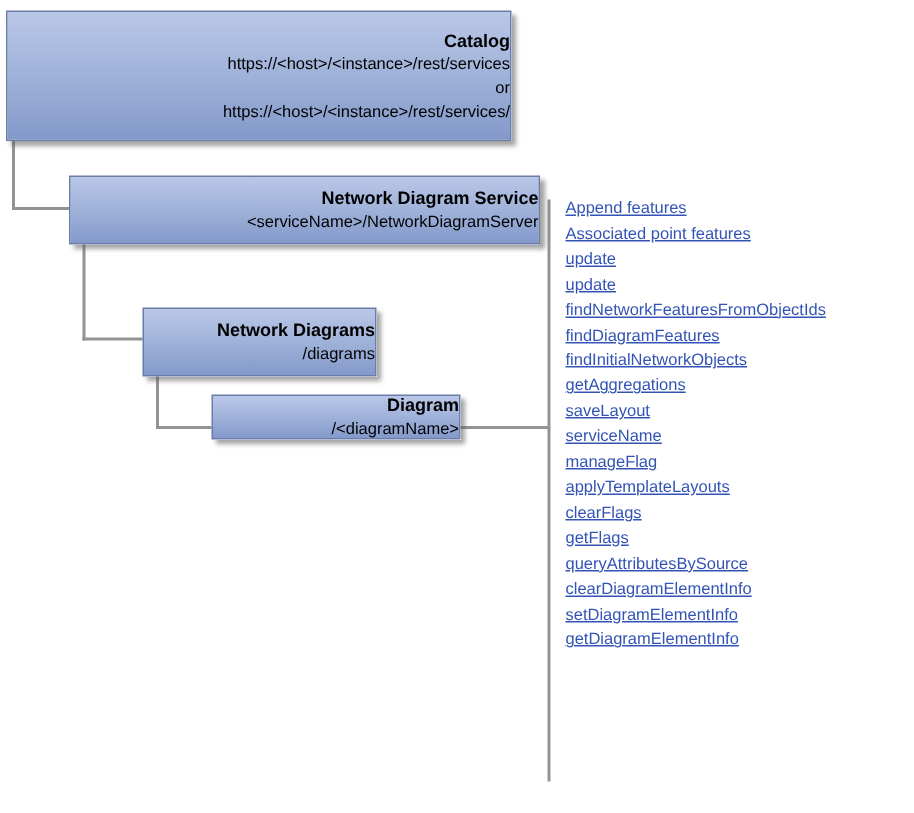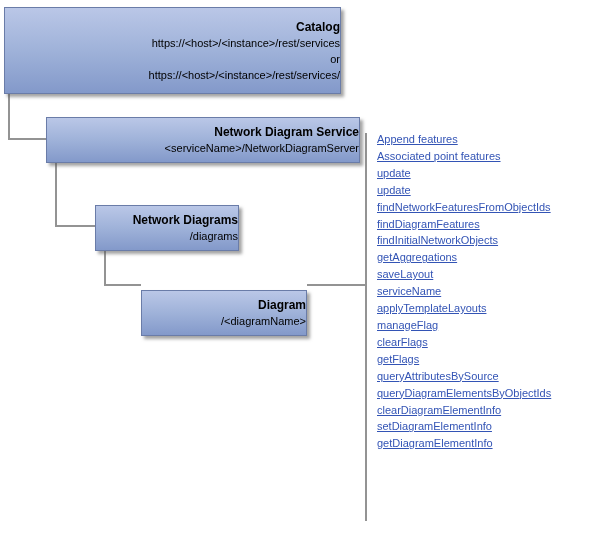--- a/index.html
+++ b/index.html
@@ -80,45 +80,44 @@
     <div class="node-line">https://&lt;host&gt;/&lt;instance&gt;/rest/services</div>
     <div class="node-line">or</div>
     <div class="node-line">https://&lt;host&gt;/&lt;instance&gt;/rest/services/</div>
   </div>
 
   <div class="node" style="left:46px; top:117px; width:314px; height:46px;">
     <div class="node-title">Network Diagram Service</div>
     <div class="node-line">&lt;serviceName&gt;/NetworkDiagramServer</div>
   </div>
 
-  <div class="node" style="left:95px; top:205px; width:144px; height:46px;">
+  <div class="node" style="left:95px; top:205px; width:156px; height:46px;">
     <div class="node-title">Network Diagrams</div>
     <div class="node-line">/diagrams</div>
   </div>
 
-  <div class="node" style="left:141px; top:263px; width:166px; height:46px;margin-top:27px;">
+  <div class="node" style="left:141px; top:263px; width:166px; height:30px;">
     <div class="node-title">Diagram</div>
     <div class="node-line">/&lt;diagramName&gt;</div>
   </div>
 
   <div class="ops">
       <div class="op">Append features</div>
       <div class="op">Associated point features</div>
       <div class="op">update</div>
       <div class="op">update</div>
       <div class="op">findNetworkFeaturesFromObjectIds</div>
       <div class="op">findDiagramFeatures</div>
       <div class="op">findInitialNetworkObjects</div>
       <div class="op">getAggregations</div>
       <div class="op">saveLayout</div>
       <div class="op">serviceName</div>
+      <div class="op">manageFlag</div>
       <div class="op">applyTemplateLayouts</div>
-      <div class="op">manageFlag</div>
       <div class="op">clearFlags</div>
       <div class="op">getFlags</div>
       <div class="op">queryAttributesBySource</div>
-      <div class="op">queryDiagramElementsByObjectIds</div>
       <div class="op">clearDiagramElementInfo</div>
       <div class="op">setDiagramElementInfo</div>
       <div class="op">getDiagramElementInfo</div>
     </div>
 
 </div>
 
 </body></html>

